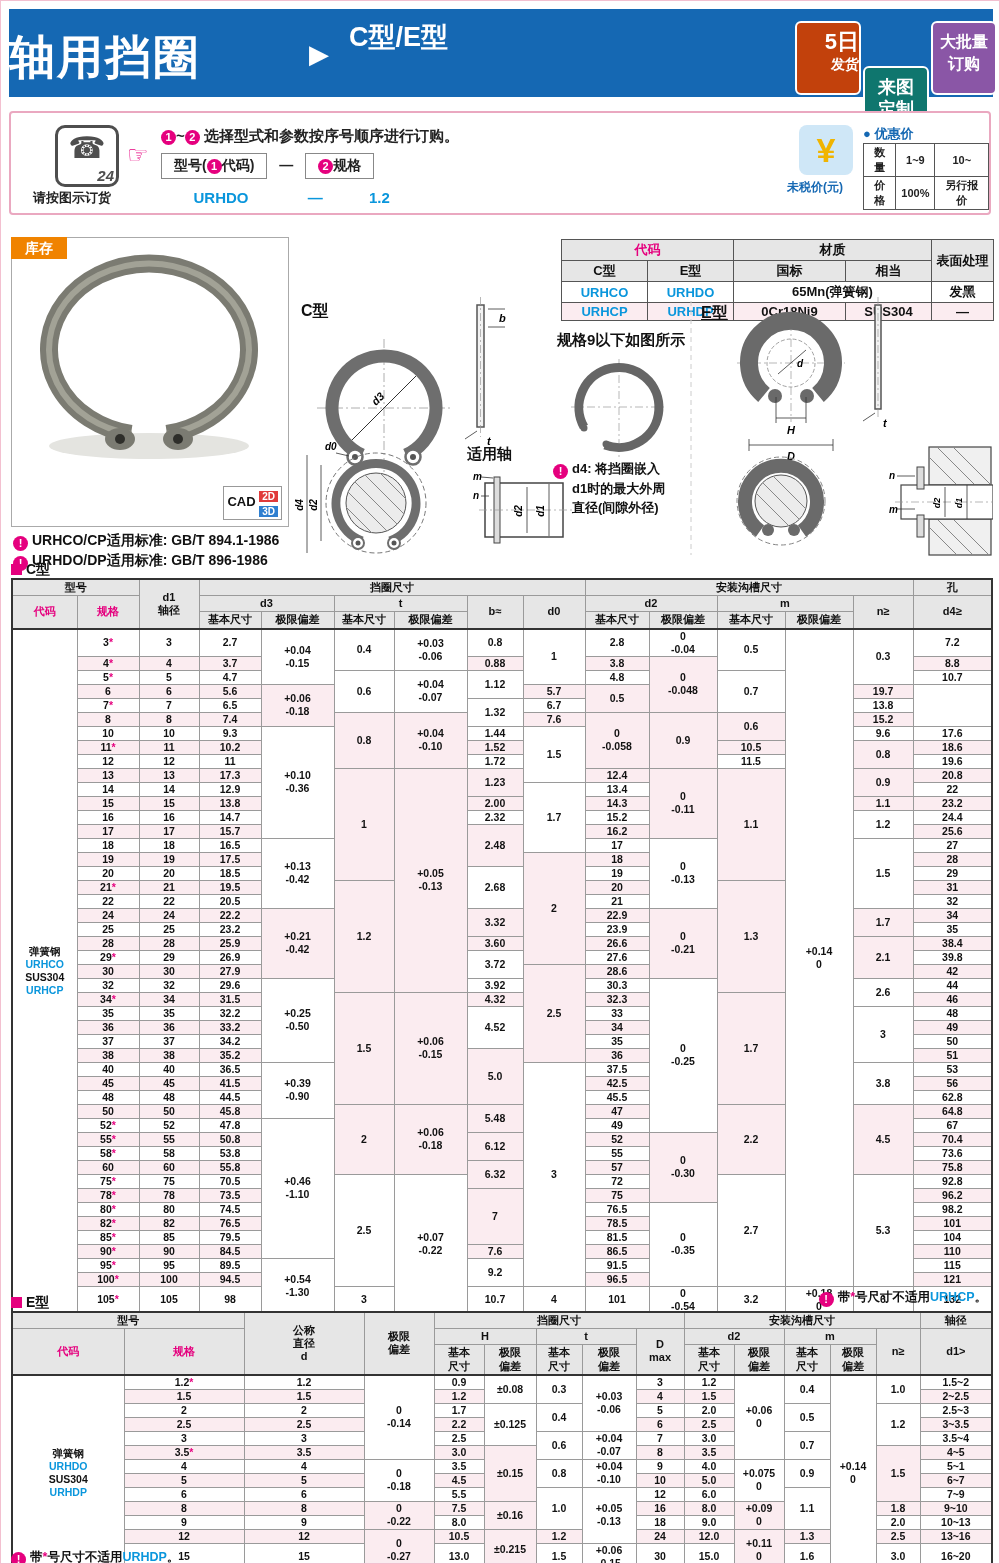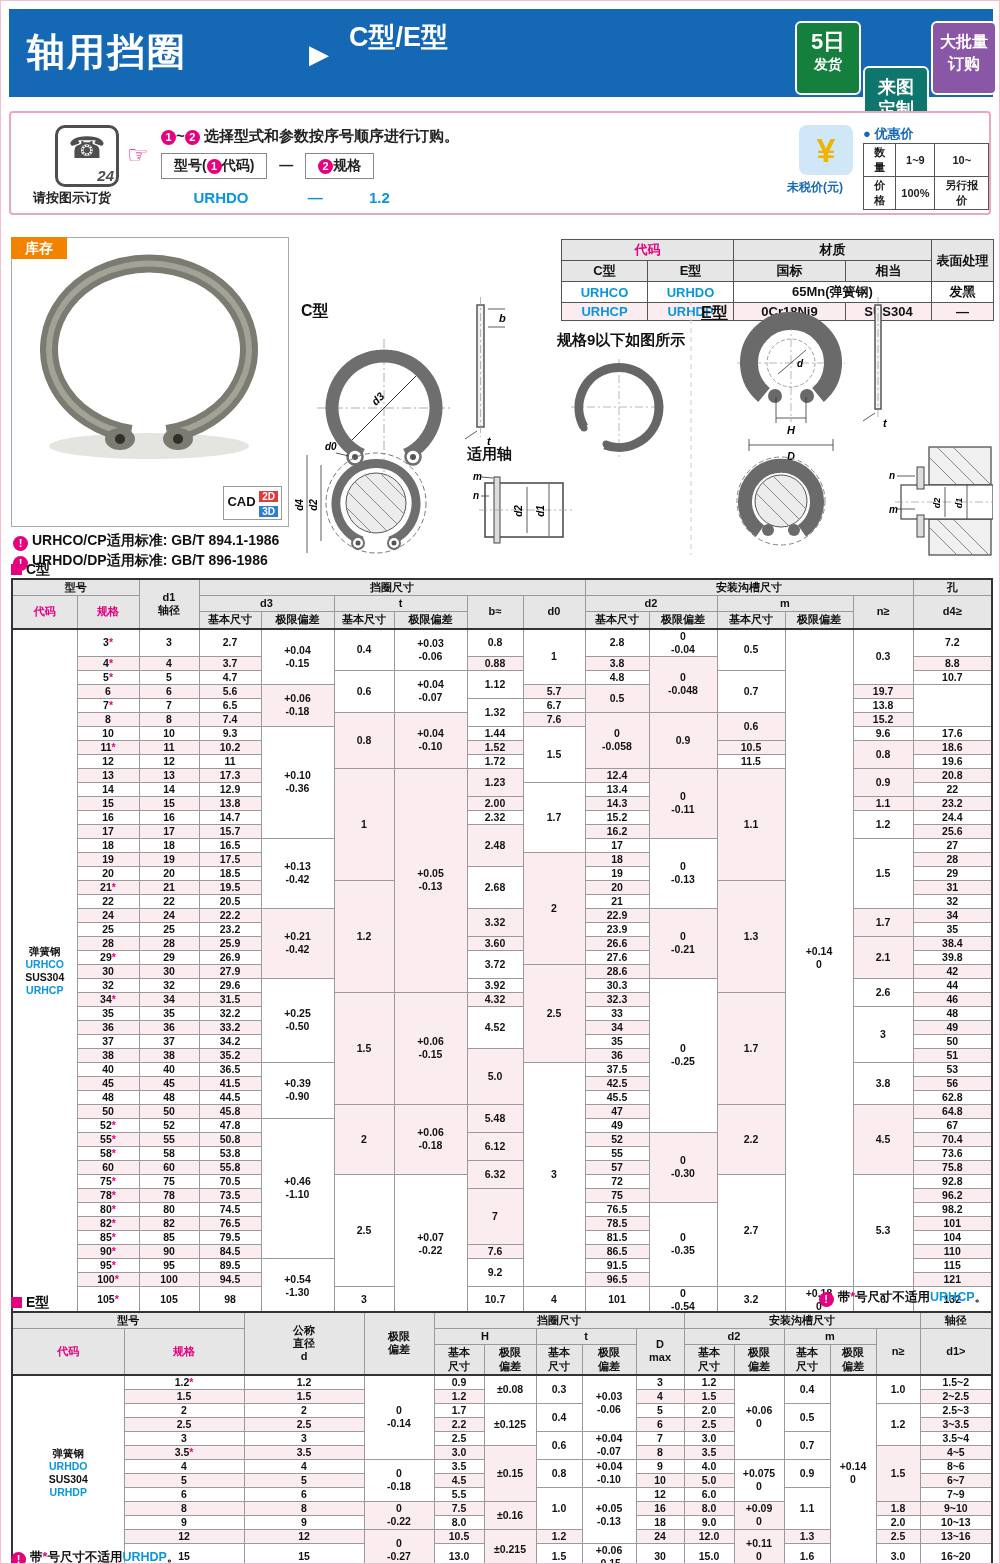--- a/index.html
+++ b/index.html
@@ -1,20 +1,20 @@
 <!DOCTYPE html>
 <html><head>
 <meta charset="utf-8">
 <style>
   html,body{margin:0;padding:0;background:#fff;}
   .page{position:relative;width:1000px;height:1564px;background:#fff;font-family:"Liberation Sans",sans-serif;
         border:1px solid #f3c0d0;box-sizing:border-box;overflow:hidden;}
   
   .topbar{position:absolute;left:8px;top:8px;width:984px;height:88px;background:#1568b3;color:#fff;}
-  .topbar .title{position:absolute;left:18px;top:18px;font-size:38px;font-weight:bold;letter-spacing:2px;}
+  .topbar .title{position:absolute;left:0;top:18px;font-size:46px;font-weight:bold;letter-spacing:2px;}
   .topbar .arrow{position:absolute;left:300px;top:30px;font-size:26px;}
   .topbar .tline1{position:absolute;left:340px;top:10px;font-size:27px;font-weight:bold;}
   .topbar .tline2{position:absolute;left:340px;top:48px;font-size:20px;font-weight:bold;margin-top:48px;}
   .badge{position:absolute;top:12px;width:62px;height:64px;border:2px solid #fff;border-radius:6px;
          color:#fff;text-align:center;font-weight:bold;padding-top:6px;box-sizing:content-box;}
   .badge .b1{font-size:22px;line-height:26px;}
   .badge .b2{font-size:14px;line-height:18px;}
   
   .orderbox{position:absolute;left:8px;top:110px;width:982px;height:104px;border:2px solid #eaa8c0;border-radius:4px;box-sizing:border-box;background:#fff;}
   .phone{position:absolute;left:44px;top:12px;width:58px;height:56px;border:3px solid #4e4e4e;border-radius:10px;text-align:center;color:#4e4e4e;}
@@ -81,21 +81,21 @@
 </head>
 <body>
 
 <div class="page">
 
   <div class="topbar">
     <span class="title">轴用挡圈</span>
     <span class="arrow">▶</span>
     <div class="tline1">C型/E型</div>
     <div class="tline2">国标  弹簧钢/不锈钢</div>
-    <div class="badge" style="left:786px;background:#15803d;">
+    <div class="badge" style="left:786px;background:#c2410c;text-align:right;">
       <div class="b1">5日</div>
       <div class="b2">发货</div>
     </div>
     <div class="badge" style="left:854px;background:#0f766e;margin-top:45px;">
       <div class="b1" style="font-size:18px;">来图</div>
       <div class="b2" style="font-size:18px;font-weight:bold;">定制</div>
     </div>
     <div class="badge" style="left:922px;background:#8a56a6;">
       <div class="b1" style="font-size:16px;">大批量</div>
       <div class="b2" style="font-size:16px;font-weight:bold;">订购</div>
@@ -314,20 +314,25 @@
       <line x1="656" y1="190" x2="656" y2="220" stroke="#333" stroke-width="0.8"></line>
       <line x1="678" y1="188" x2="678" y2="222" stroke="#333" stroke-width="0.8"></line>
       <text x="651" y="206" transform="rotate(-90 651 206)" font-size="9" font-weight="bold" font-style="italic" text-anchor="middle">d2</text>
       <text x="673" y="206" transform="rotate(-90 673 206)" font-size="9" font-weight="bold" font-style="italic" text-anchor="middle">d1</text>
     </svg>
   </div>
   <div class="dlabel" style="left:300px;top:300px;font-size:16px;">C型</div>
   <div class="dlabel" style="left:700px;top:302px;font-size:16px;text-decoration:underline;">E型</div>
   <div class="dlabel" style="left:556px;top:330px;font-size:15px;">规格9以下如图所示</div>
   <div class="dlabel" style="left:466px;top:444px;font-size:15px;">适用轴</div>
+  <div class="d4note">
+    <span class="bang">!</span><span>d4: 将挡圈嵌入</span><br>
+    <span style="padding-left:19px;">d1时的最大外周</span><br>
+    <span style="padding-left:19px;">直径(间隙外径)</span>
+  </div>
 
   <div class="sectitle" style="top:560px;">
     <span class="sq"></span><span>C型</span>
   </div>
   <table class="dim" style="top:577px;">
     <colgroup>
       <col style="width:65px">
         <col style="width:62px">
         <col style="width:60px">
         <col style="width:62px">
@@ -988,21 +993,21 @@
 -0.18</td>
           <td>3.5</td>
           <td rowspan="2">0.8</td>
           <td rowspan="2" class="tol">+0.04
 -0.10</td>
           <td>9</td>
           <td>4.0</td>
           <td rowspan="3" class="tol">+0.075
 0</td>
           <td rowspan="2">0.9</td>
-          <td>8~6</td>
+          <td>5~1</td>
         </tr>
         <tr>
           <td class="spec">5</td>
           <td>5</td>
           <td>4.5</td>
           <td>10</td>
           <td>5.0</td>
           <td>6~7</td>
         </tr>
         <tr>

